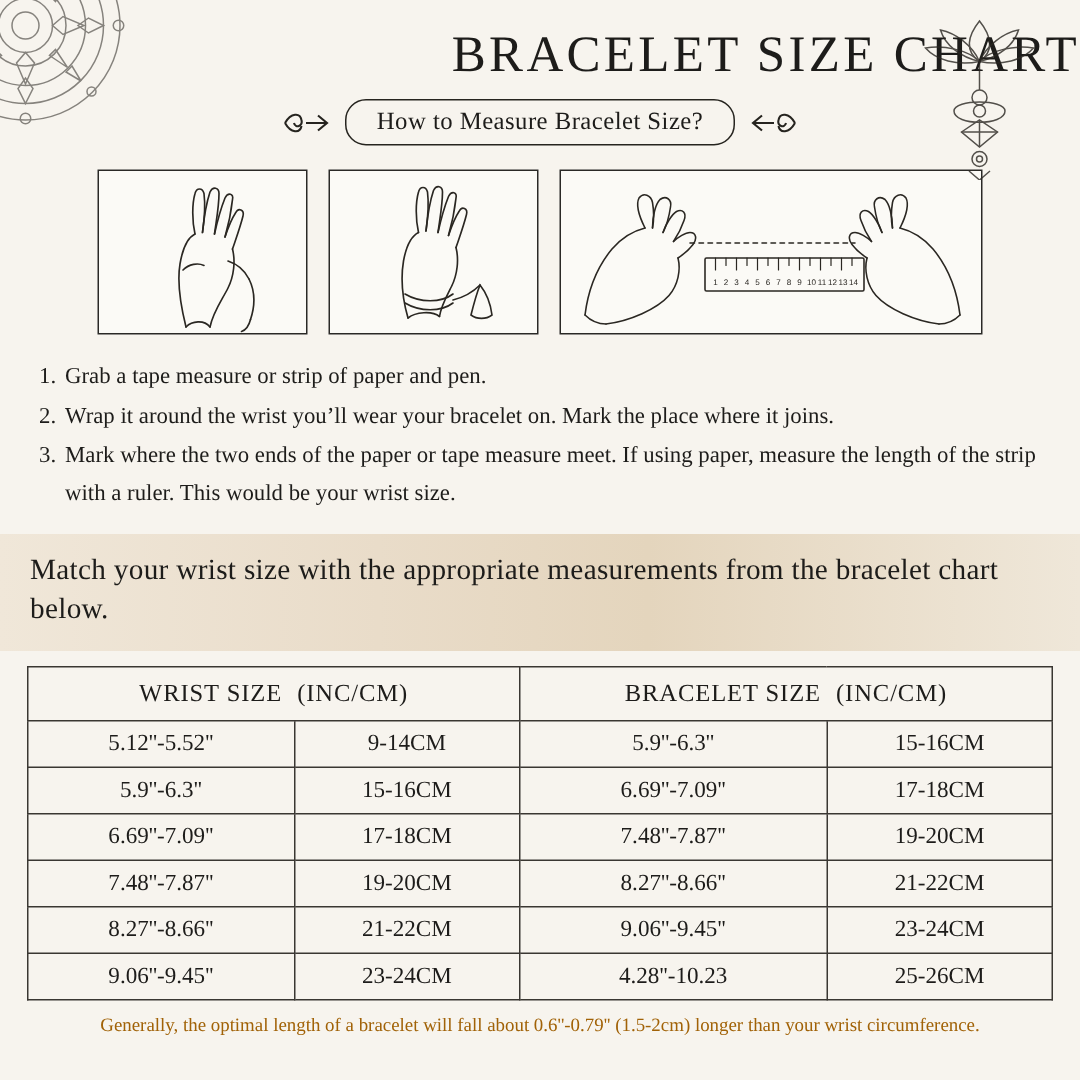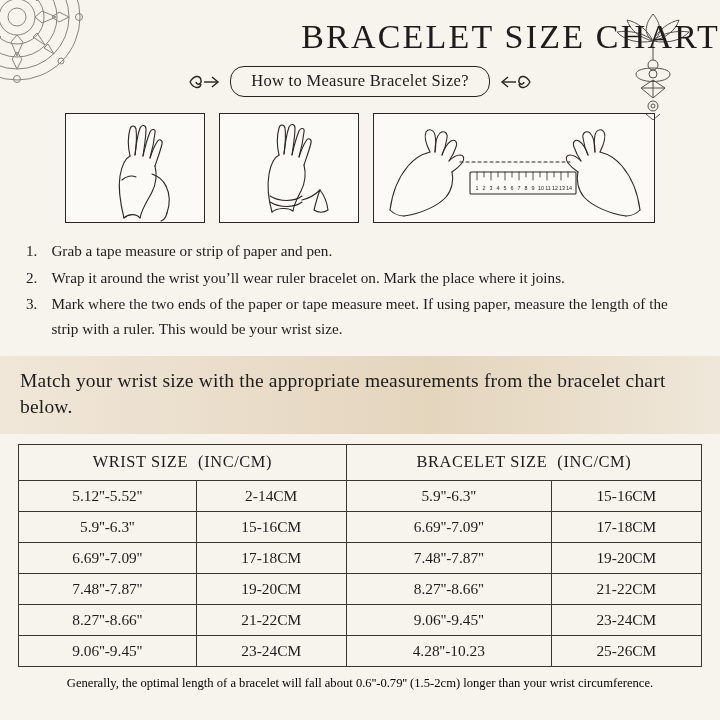--- a/index.html
+++ b/index.html
@@ -94,21 +94,21 @@
     margin: 16px 26px 0 26px;
     font-size: 15.2px;
     line-height: 1.62;
   }
   .step {
     display: flex;
     gap: 6px;
     margin-bottom: 2px;
   }
   .step-num { flex: 0 0 auto; }
-  .step-text { flex: 1 1 auto; margin-left: 8px; }
+  .step-text { flex: 1 1 auto; }
 
   
   .match-banner {
     margin-top: 14px;
     background: linear-gradient(to right, #f0e7d9 0%, #e9dcc9 35%, #e4d5bd 60%, #efe7d9 100%);
     padding: 12px 20px 14px 20px;
     font-size: 19.5px;
     line-height: 1.35;
     letter-spacing: 0.2px;
   }
@@ -145,21 +145,21 @@
   }
   .hdr-unit {
     margin-left: 10px;
   }
 
   
   .footnote {
     text-align: center;
     font-size: 12.6px;
     margin-top: 9px;
-    color: #000000;
+    color: #a16207;
     padding: 0 20px;
   }
 </style>
 </head>
 <body>
 
 <div class="page">
 
   <svg class="mandala" viewBox="0 0 150 150">
     <g stroke="#2a2722" stroke-width="1" fill="none">
@@ -341,21 +341,21 @@
     </div>
   </div>
 
   <div class="steps">
     <div class="step">
       <span class="step-num">1.</span>
       <span class="step-text">Grab a tape measure or strip of paper and pen.</span>
     </div>
     <div class="step">
       <span class="step-num">2.</span>
-      <span class="step-text">Wrap it around the wrist you’ll wear ruler bracelet on. Mark the place where it joins.</span>
+      <span class="step-text">Wrap it around the wrist you’ll wear your bracelet on. Mark the place where it joins.</span>
     </div>
     <div class="step">
       <span class="step-num">3.</span>
       <span class="step-text">Mark where the two ends of the paper or tape measure meet. If using paper, measure the length of the strip with a ruler. This would be your wrist size.</span>
     </div>
   </div>
 
   <div class="match-banner">Match your wrist size with the appropriate measurements from the bracelet chart below.</div>
 
   <div class="table-wrap">
@@ -366,21 +366,21 @@
             <span class="hdr-inner">WRIST SIZE</span><span class="hdr-unit">(INC/CM)</span>
           </th>
           <th class="col-c" colspan="2">
             <span class="hdr-inner">BRACELET SIZE</span><span class="hdr-unit">(INC/CM)</span>
           </th>
         </tr>
       </thead>
       <tbody>
         <tr>
           <td class="col-a">5.12''-5.52''</td>
-          <td class="col-b">2-14CM</td>
+          <td class="col-b">9-14CM</td>
           <td class="col-c">5.9''-6.3''</td>
           <td class="col-d">15-16CM</td>
         </tr>
         <tr>
           <td class="col-a">5.9''-6.3''</td>
           <td class="col-b">15-16CM</td>
           <td class="col-c">6.69''-7.09''</td>
           <td class="col-d">17-18CM</td>
         </tr>
         <tr>

